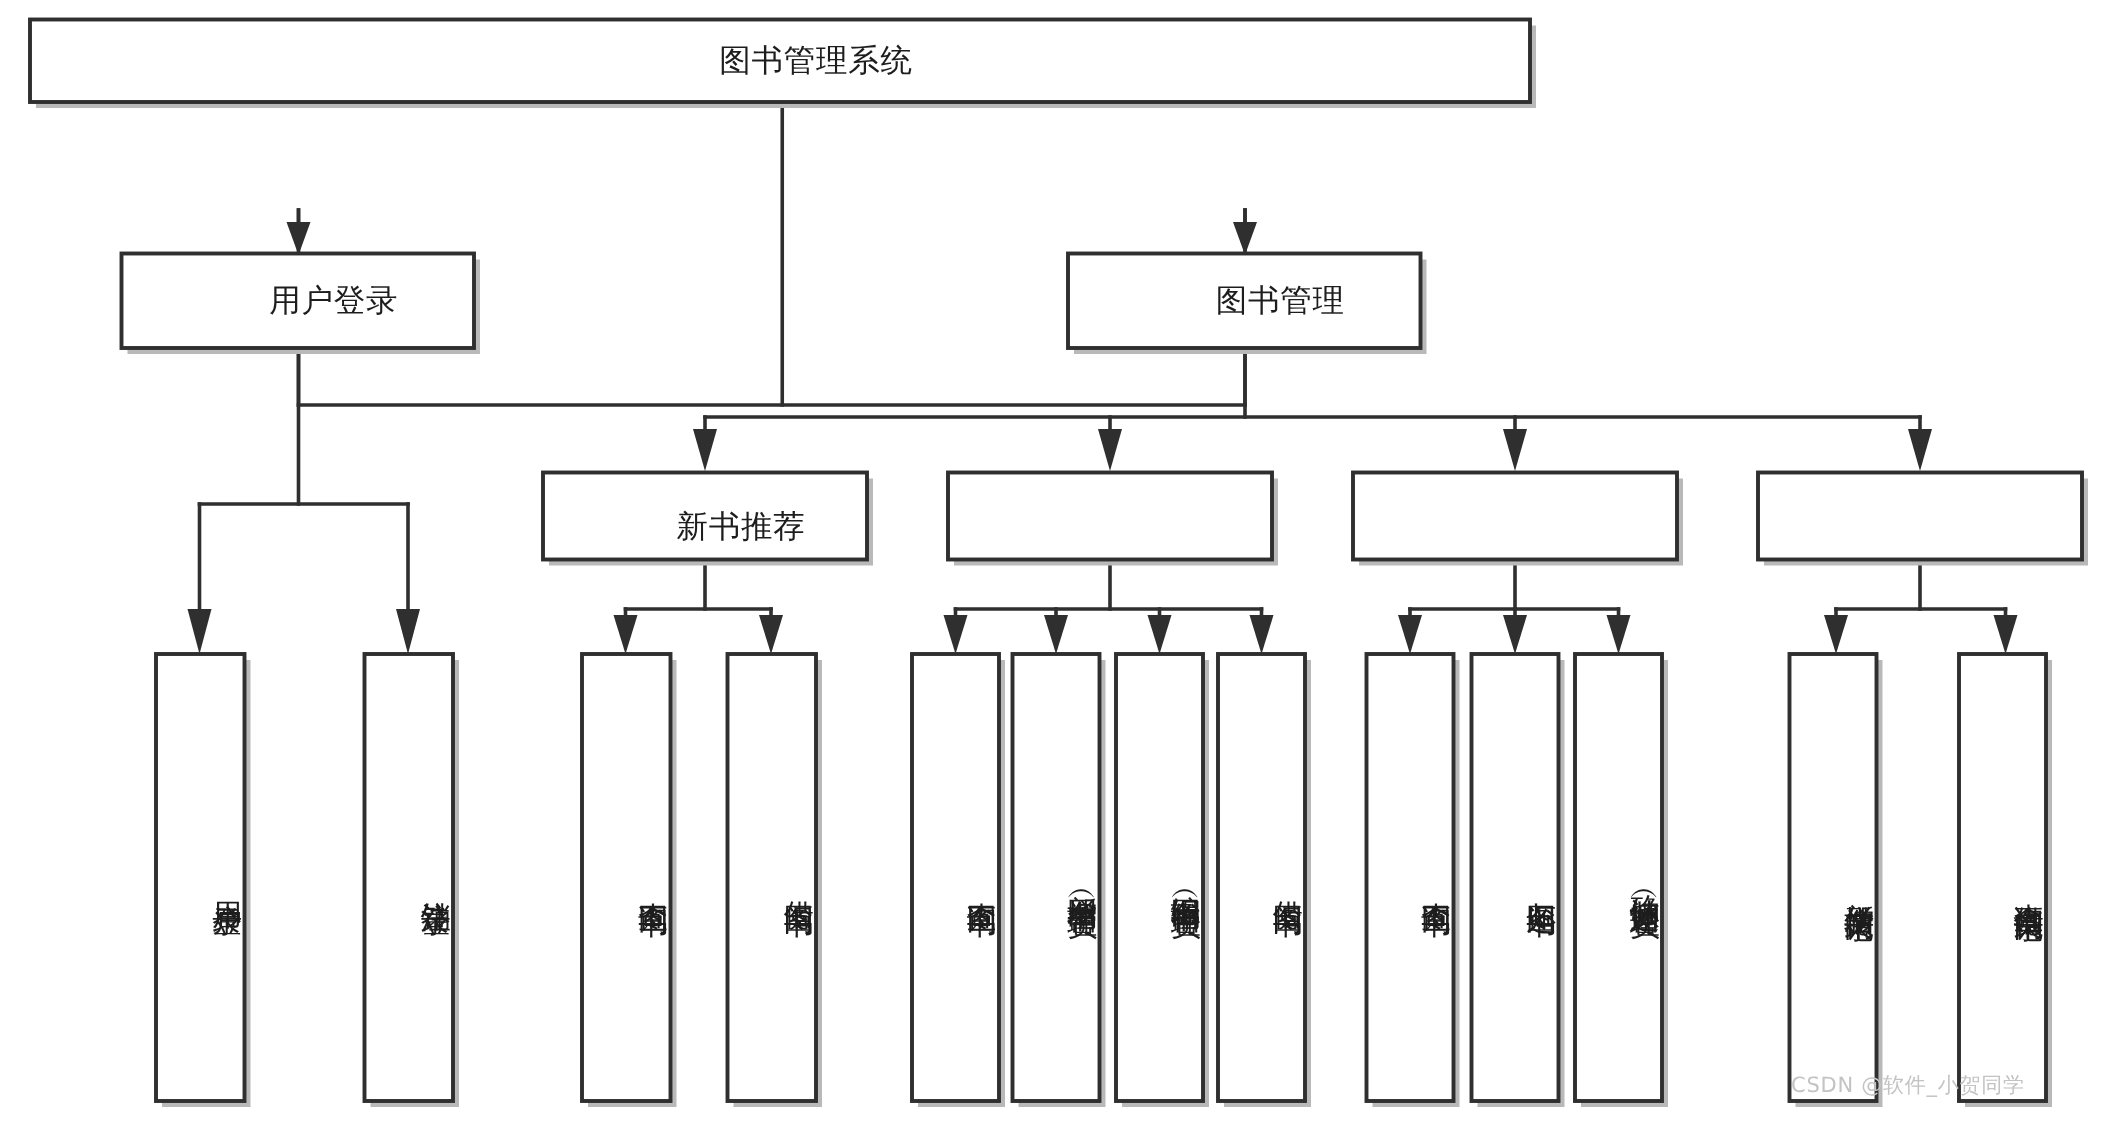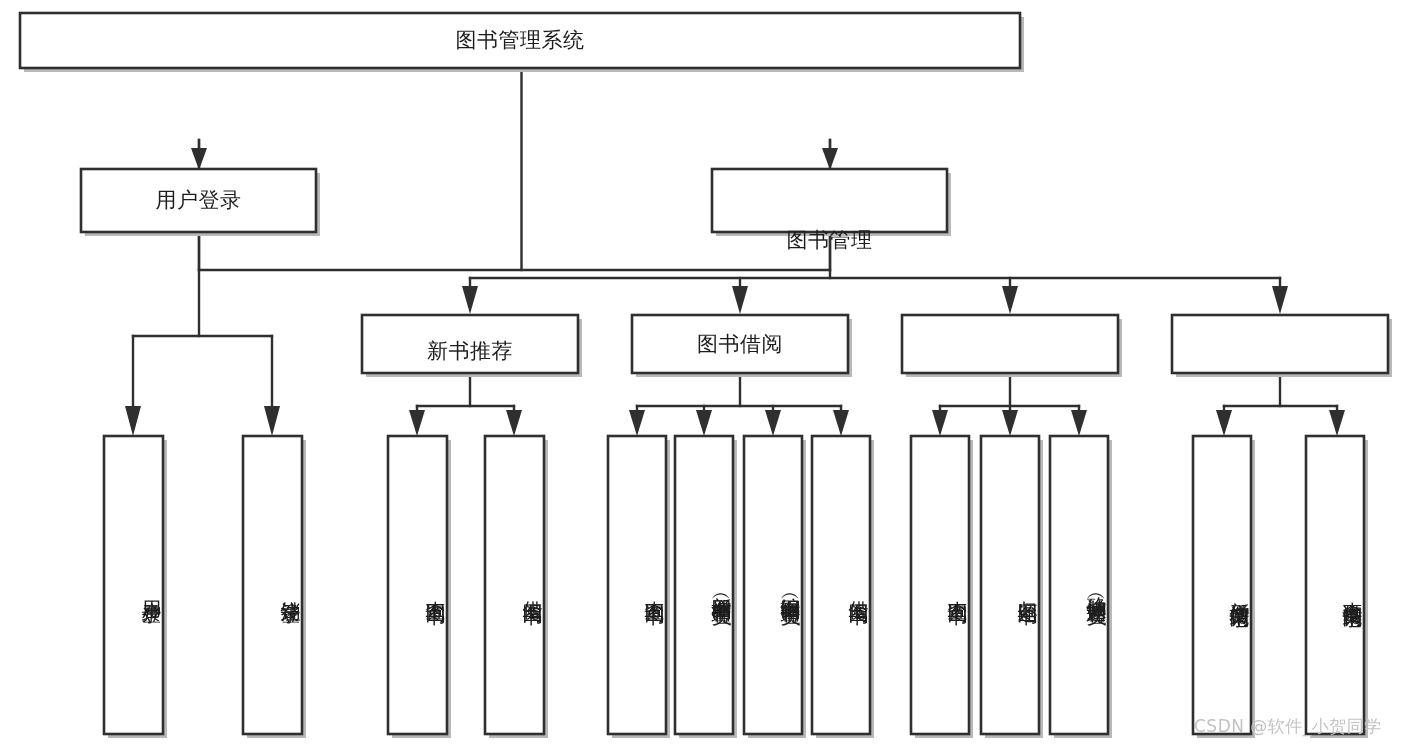--- a/index.html
+++ b/index.html
@@ -48,35 +48,36 @@
     position: absolute;
     display: flex;
     align-items: center;
     justify-content: center;
     color: #1d1d1d;
     font-size: 21px;
     line-height: 1.18;
     letter-spacing: 0.5px;
     white-space: nowrap;
     pointer-events: none;
+    padding-left: 24px;
   }
   .node-label.vertical {
     writing-mode: vertical-rl;
     text-orientation: upright;
     font-size: 20px;
     letter-spacing: 1.5px;
     align-items: flex-start;
     justify-content: center;
     padding-top: 6px;
     box-sizing: border-box;
   }
   .watermark {
     position: absolute;
     color: #c3c3c3;
-    font-size: 17px;
+    font-size: 14px;
     letter-spacing: 0.5px;
     white-space: nowrap;
     pointer-events: none;
   }
 </style>
 </head>
 <body>
 
 <div id="diagram-root">
 
@@ -247,24 +248,23 @@
     </g>
     <g>
       <rect class="node-shadow" x="1310" y="440" width="58" height="298"></rect>
       <rect class="node-rect" x="1306" y="436" width="58" height="298"></rect>
     </g>
   </svg>
 
   <div class="node-label" style="left:20px; top:13px; width:1000px; height:55px;">图书管理系统</div>
 
   <div class="node-label" style="left:81px; top:169px; width:235px; height:63px;">用户登录</div>
-  <div class="node-label" style="left:712px; top:169px; width:235px; height:63px;margin-top:40px;">图书管理</div>
+  <div class="node-label" style="left:712px; top:169px; width:235px; height:63px;">图书管理</div>
 
   <div class="node-label" style="left:362px; top:315px; width:216px; height:72px;">新书推荐</div>
-  <div class="node-label" style="left:632px; top:315px; width:216px; height:58px;">图书借阅</div>
 
   <div class="node-label vertical" style="left:104px; top:485px; width:59px; height:200px;">用户登录</div>
   <div class="node-label vertical" style="left:243px; top:485px; width:59px; height:200px;">注销登录</div>
 
   <div class="node-label vertical" style="left:388px; top:490px; width:59px; height:190px;">查询图书</div>
   <div class="node-label vertical" style="left:485px; top:490px; width:59px; height:190px;">借阅图书</div>
 
   <div class="node-label vertical" style="left:608px; top:490px; width:58px; height:190px;">查询图书</div>
   <div class="node-label vertical" style="left:675px; top:442px; width:58px; height:286px;">新增图书（管理员）</div>
   <div class="node-label vertical" style="left:744px; top:442px; width:58px; height:286px;">编辑图书（管理员）</div>

